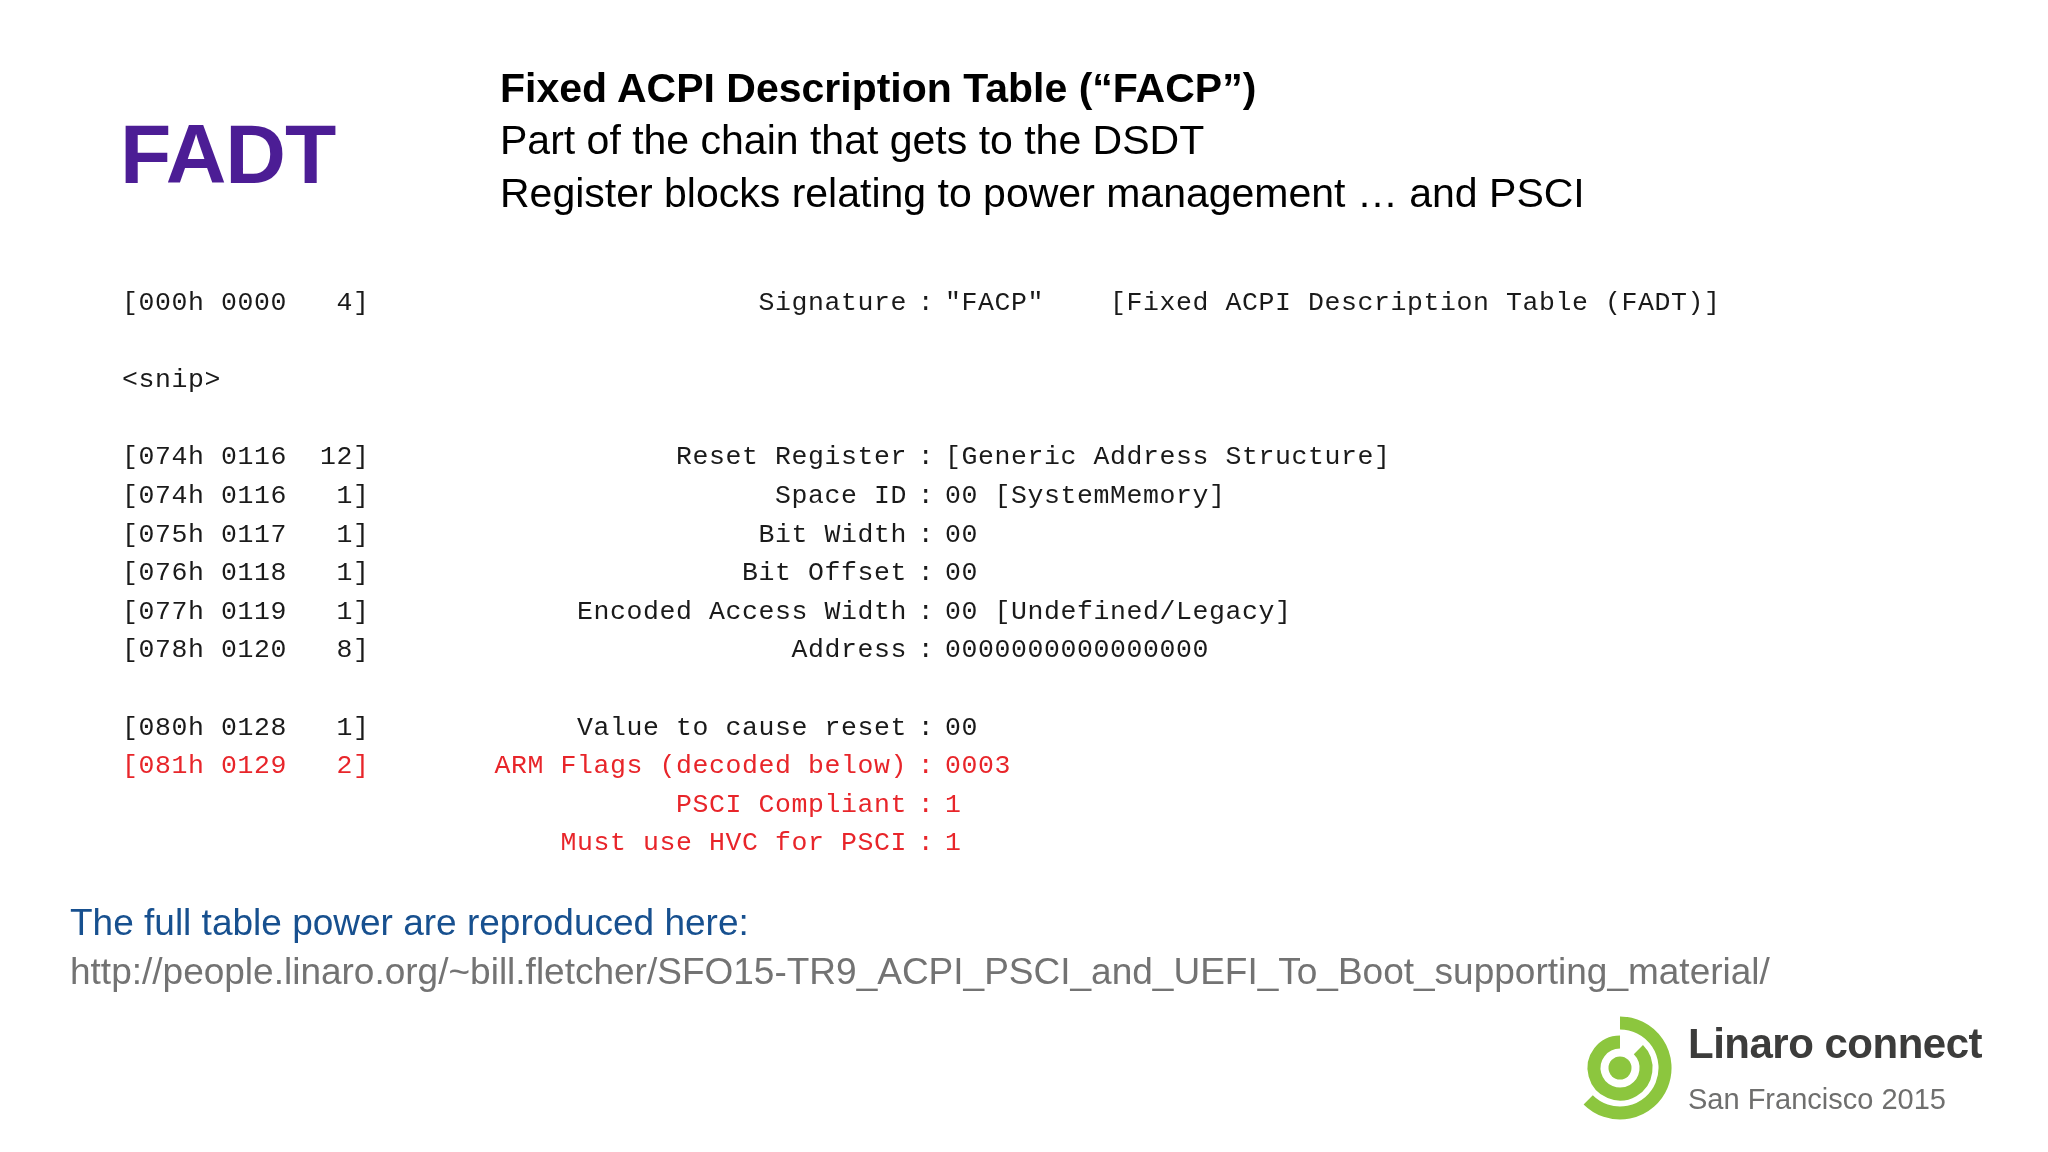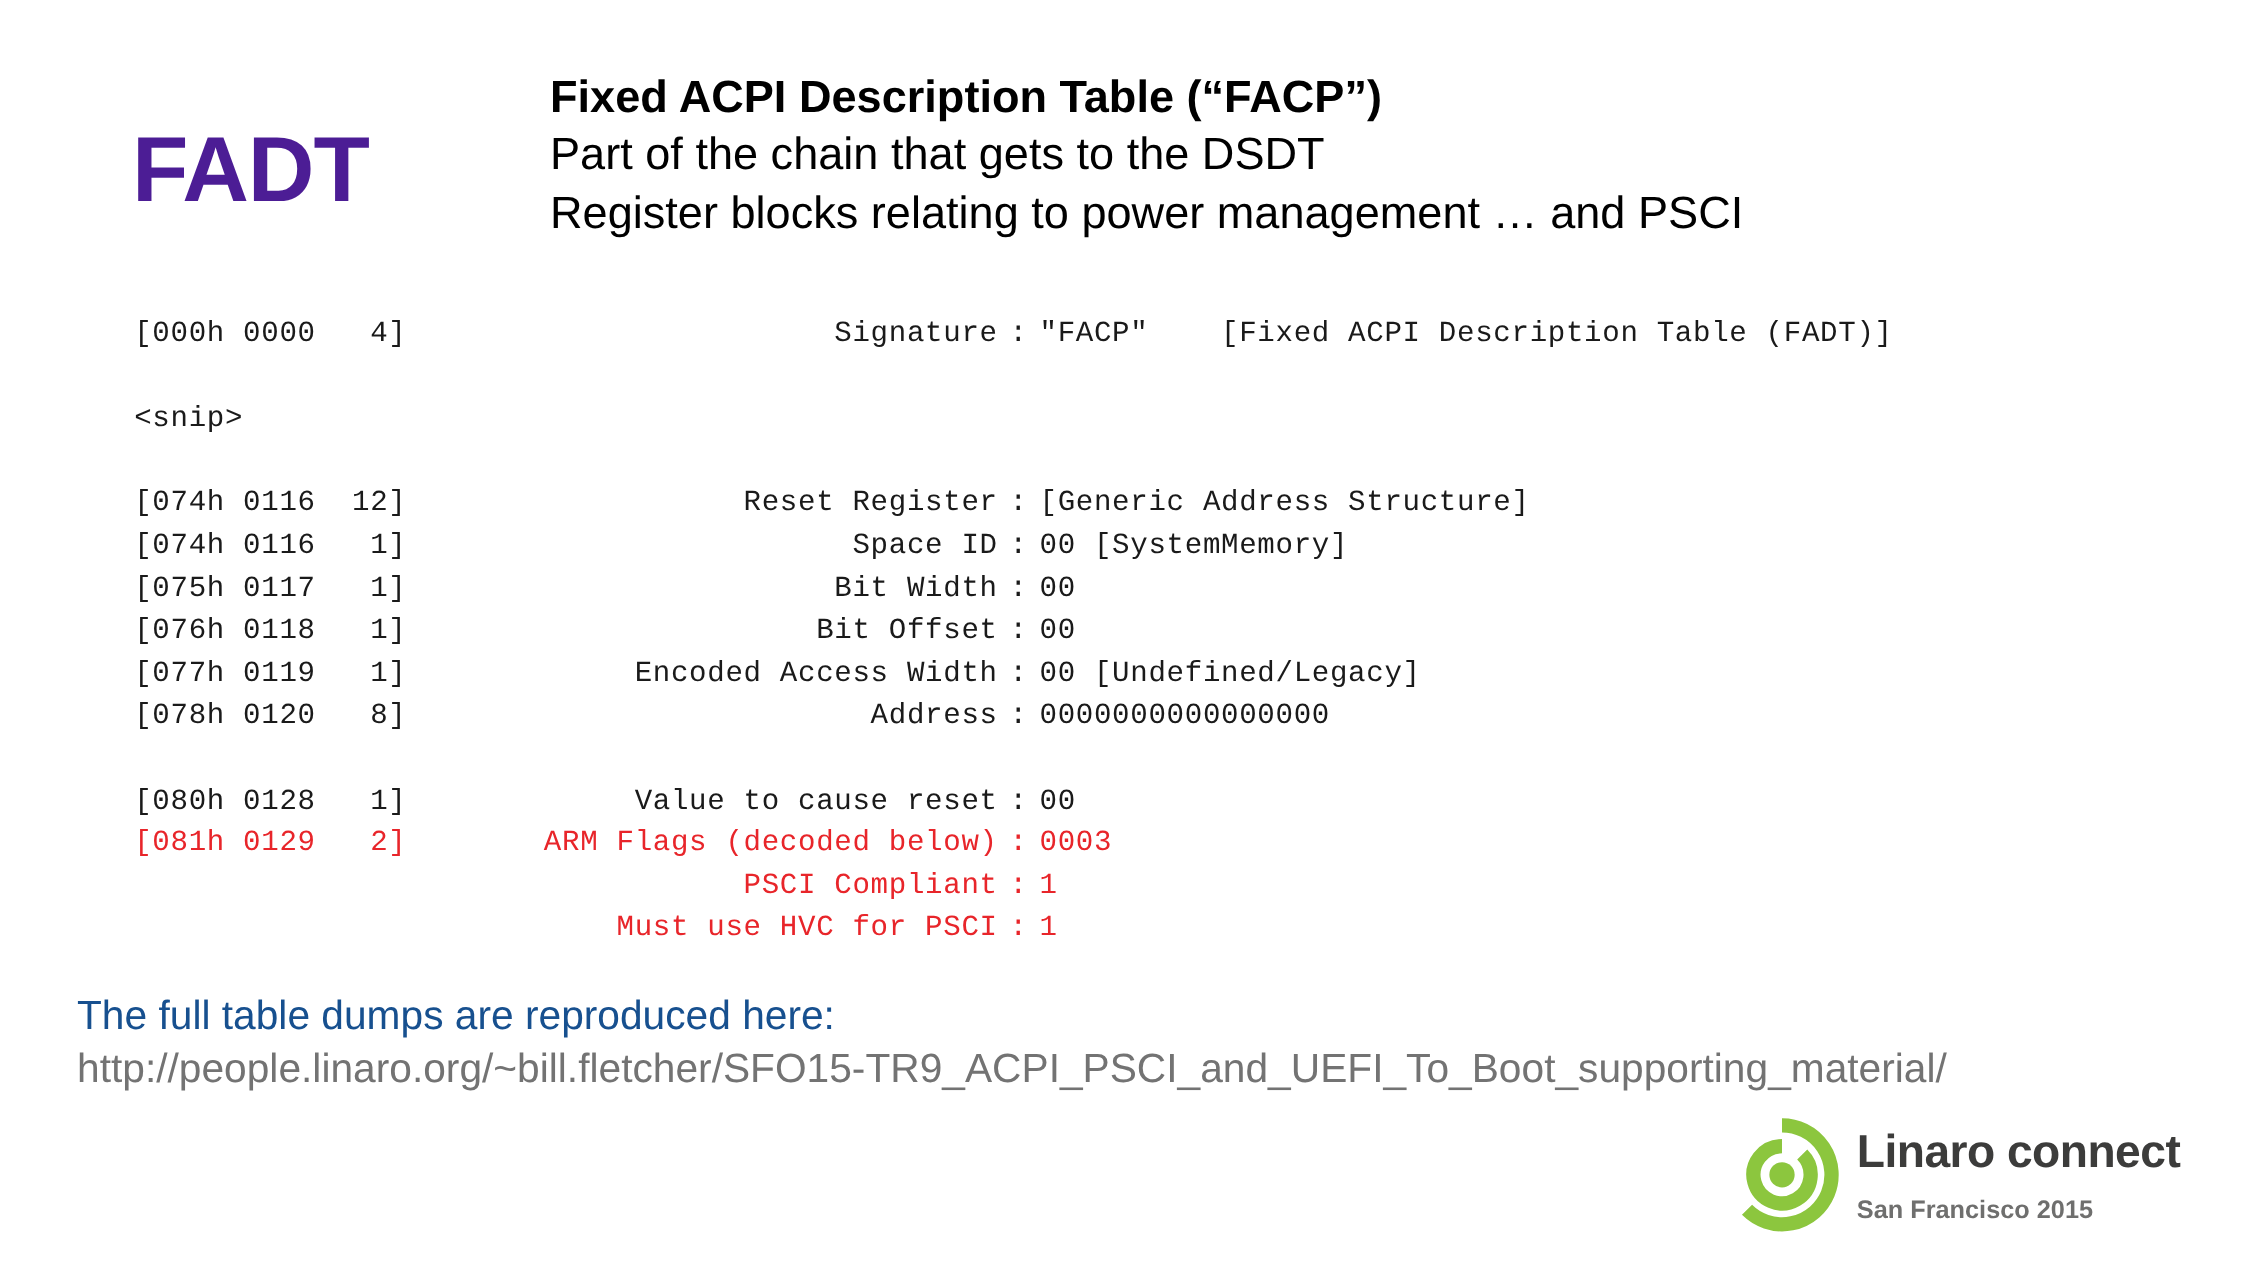--- a/index.html
+++ b/index.html
@@ -136,42 +136,42 @@
     line-height: 1;
   }
   #brand-name {
     font-size: 42px;
     font-weight: bold;
     color: #3c3c3b;
     letter-spacing: -0.5px;
     white-space: nowrap;
   }
   #brand-sub {
-    font-size: 23px;
-    font-weight: bold;
+    font-size: 29px;
+    font-weight: normal;
     color: #6f6f6e;
     margin-top: 20px;
     white-space: nowrap;
   }
 </style>
 </head>
 <body>
 
 <div id="slide-title">FADT</div>
 
 <div id="headline-block">
   <div class="hl hl-1">Fixed ACPI Description Table (“FACP”)</div>
   <div class="hl hl-2">Part of the chain that gets to the DSDT</div>
   <div class="hl hl-3">Register blocks relating to power management … and PSCI</div>
 </div>
 
 <div id="table-dump"><span class="row"><span class="offsets">[000h 0000   4]</span><span class="label">Signature</span><span class="sep">:</span><span class="value">"FACP"    [Fixed ACPI Description Table (FADT)]</span></span><span class="row blank">&nbsp;</span><span class="row plain"><span class="offsets">&lt;snip&gt;</span></span><span class="row blank">&nbsp;</span><span class="row"><span class="offsets">[074h 0116  12]</span><span class="label">Reset Register</span><span class="sep">:</span><span class="value">[Generic Address Structure]</span></span><span class="row"><span class="offsets">[074h 0116   1]</span><span class="label">Space ID</span><span class="sep">:</span><span class="value">00 [SystemMemory]</span></span><span class="row"><span class="offsets">[075h 0117   1]</span><span class="label">Bit Width</span><span class="sep">:</span><span class="value">00</span></span><span class="row"><span class="offsets">[076h 0118   1]</span><span class="label">Bit Offset</span><span class="sep">:</span><span class="value">00</span></span><span class="row"><span class="offsets">[077h 0119   1]</span><span class="label">Encoded Access Width</span><span class="sep">:</span><span class="value">00 [Undefined/Legacy]</span></span><span class="row"><span class="offsets">[078h 0120   8]</span><span class="label">Address</span><span class="sep">:</span><span class="value">0000000000000000</span></span><span class="row blank">&nbsp;</span><span class="row"><span class="offsets">[080h 0128   1]</span><span class="label">Value to cause reset</span><span class="sep">:</span><span class="value">00</span></span><span class="row red"><span class="offsets">[081h 0129   2]</span><span class="label">ARM Flags (decoded below)</span><span class="sep">:</span><span class="value">0003</span></span><span class="row red"><span class="offsets"></span><span class="label">PSCI Compliant</span><span class="sep">:</span><span class="value">1</span></span><span class="row red"><span class="offsets"></span><span class="label">Must use HVC for PSCI</span><span class="sep">:</span><span class="value">1</span></span></div>
 
 <div id="footer-note">
-  <span class="lead">The full table dumps are reproduced here:</span>
+  <span class="lead">The full table power are reproduced here:</span>
   <a class="url" href="#">http://people.linaro.org/~bill.fletcher/SFO15-TR9_ACPI_PSCI_and_UEFI_To_Boot_supporting_material/</a>
 </div>
 
 <div id="brand-logo">
   <svg id="brand-mark" viewBox="0 0 104 104">
 
     <path d="M 52 7
              A 45 45 0 1 1 20.2 83.8" fill="none" stroke="#8cc63e" stroke-width="13" stroke-linecap="butt"></path>
 
     <path d="M 52 26

